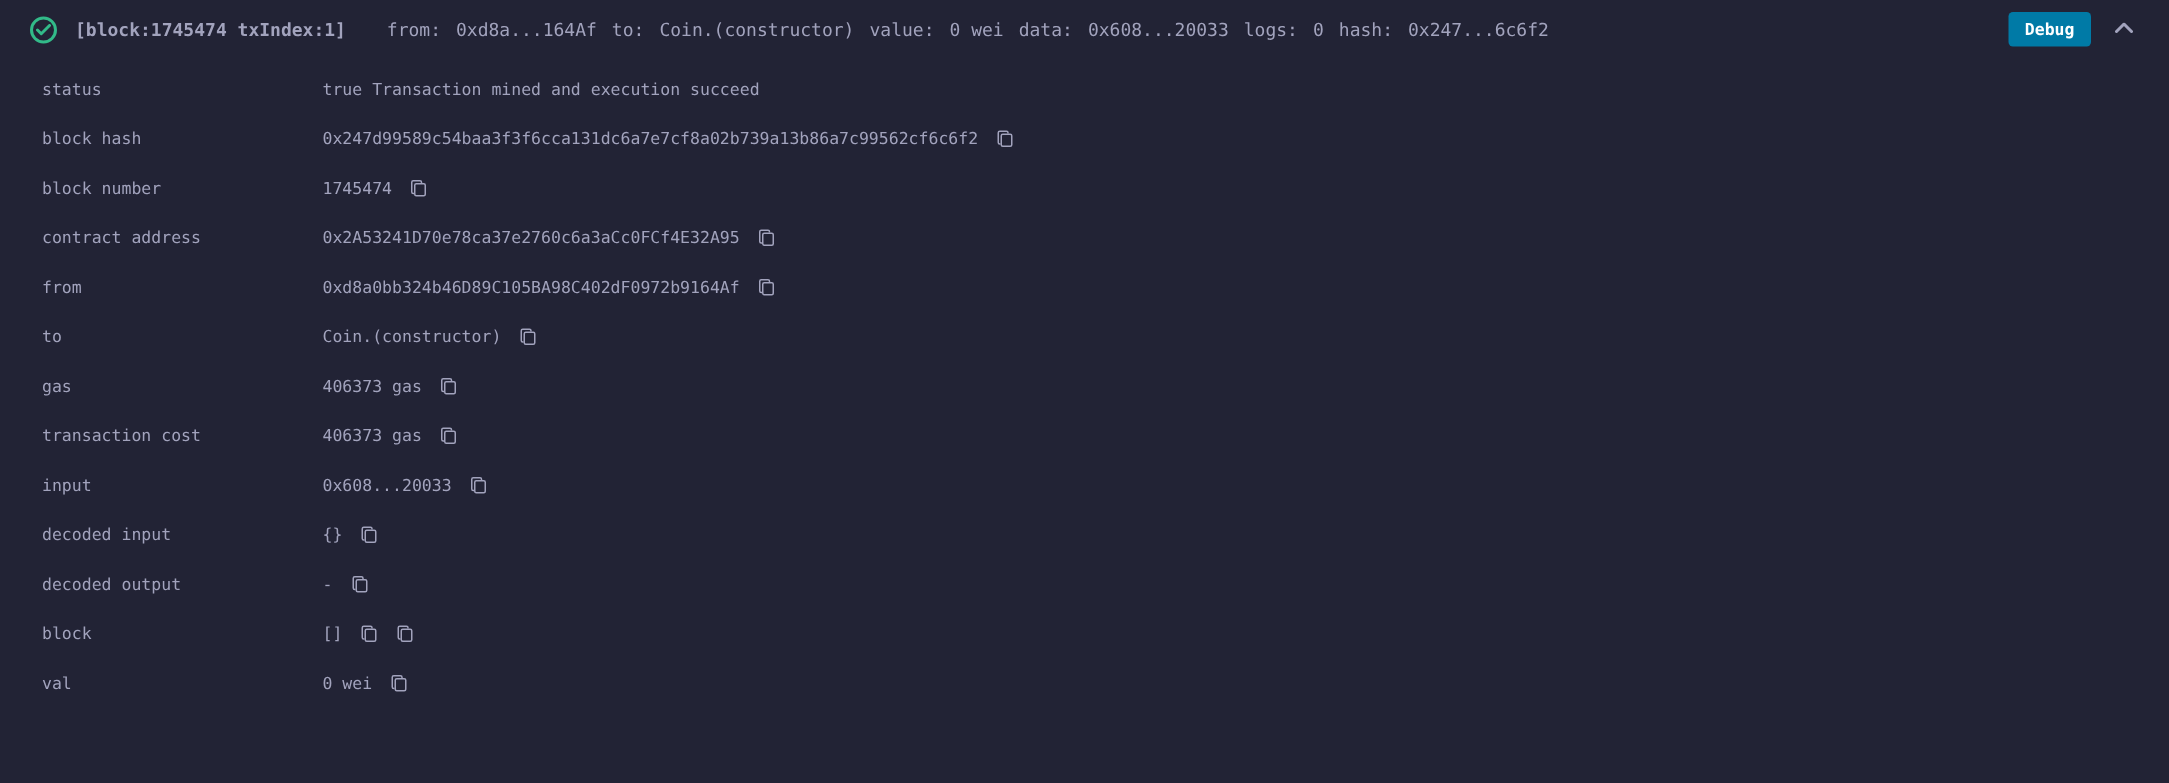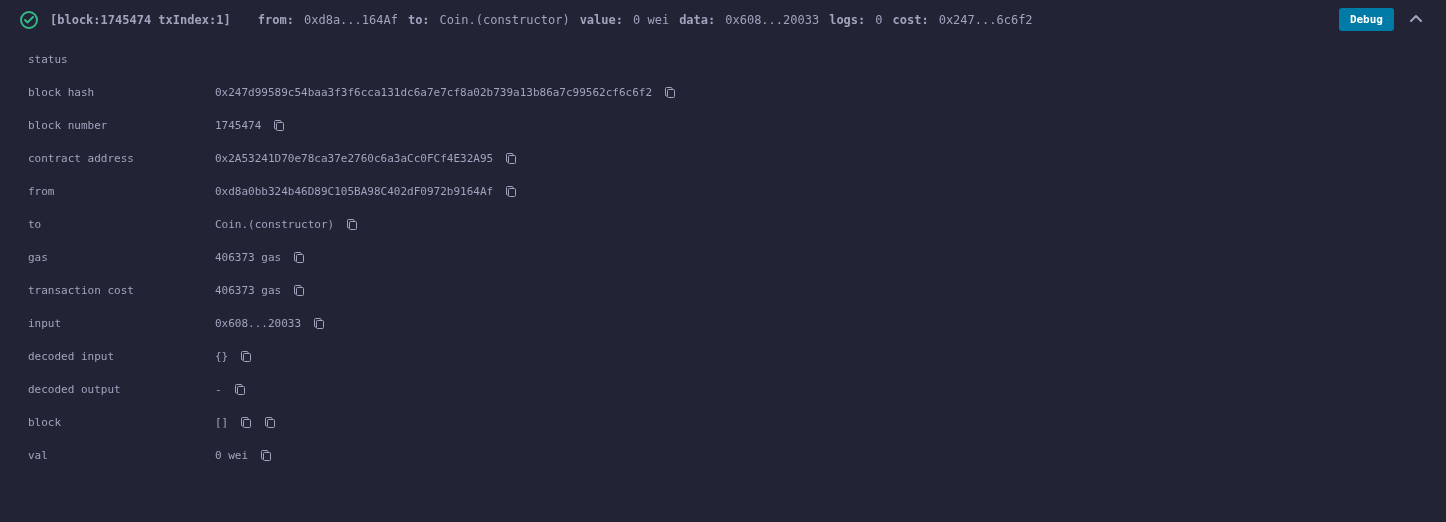--- a/index.html
+++ b/index.html
@@ -33,21 +33,21 @@
       height: 8px;
     }
     .summary {
       flex: 1;
       display: flex;
       flex-wrap: wrap;
       gap: 10px;
       align-items: center;
       font-size: 12px;
     }
-    .summary .label { color: #a2a3bd; font-weight: bold; }
+    .summary .label { color: #a2a3bd; font-weight: normal; }
     .summary .value { color: #a2a3bd; }
     .summary .block-info { font-weight: bold; }
     .debug-btn {
       background: #007aa6;
       color: #fff;
       border: none;
       padding: 5px 11px;
       font-family: inherit;
       font-size: 11px;
       font-weight: bold;
@@ -102,35 +102,38 @@
     <span class="label">from:</span>
     <span class="value">0xd8a...164Af</span>
     <span class="label">to:</span>
     <span class="value">Coin.(constructor)</span>
     <span class="label">value:</span>
     <span class="value">0 wei</span>
     <span class="label">data:</span>
     <span class="value">0x608...20033</span>
     <span class="label">logs:</span>
     <span class="value">0</span>
-    <span class="label">cost:</span>
+    <span class="label">hash:</span>
     <span class="value">0x247...6c6f2</span>
   </div>
   <button class="debug-btn">Debug</button>
   <div class="collapse-icon">
     <svg viewBox="0 0 12 8" fill="none">
         <path d="M1 6L6 1L11 6" stroke="#a2a3bd" stroke-width="2" stroke-linecap="round" stroke-linejoin="round"></path>
       </svg>
   </div>
 </div>
 
 <div class="details">
 
   <div class="row">
     <div class="row-label">status</div>
+    <div class="row-value">
+        <span>true Transaction mined and execution succeed</span>
+      </div>
   </div>
 
 
   <div class="row">
     <div class="row-label">block hash</div>
     <div class="row-value">
       <span>0x247d99589c54baa3f3f6cca131dc6a7e7cf8a02b739a13b86a7c99562cf6c6f2</span>
       <span class="copy-icon">
           <svg viewBox="0 0 12 13" fill="none">
             <rect x="3.5" y="3.5" width="7" height="8" rx="1" stroke="#a2a3bd"></rect>

